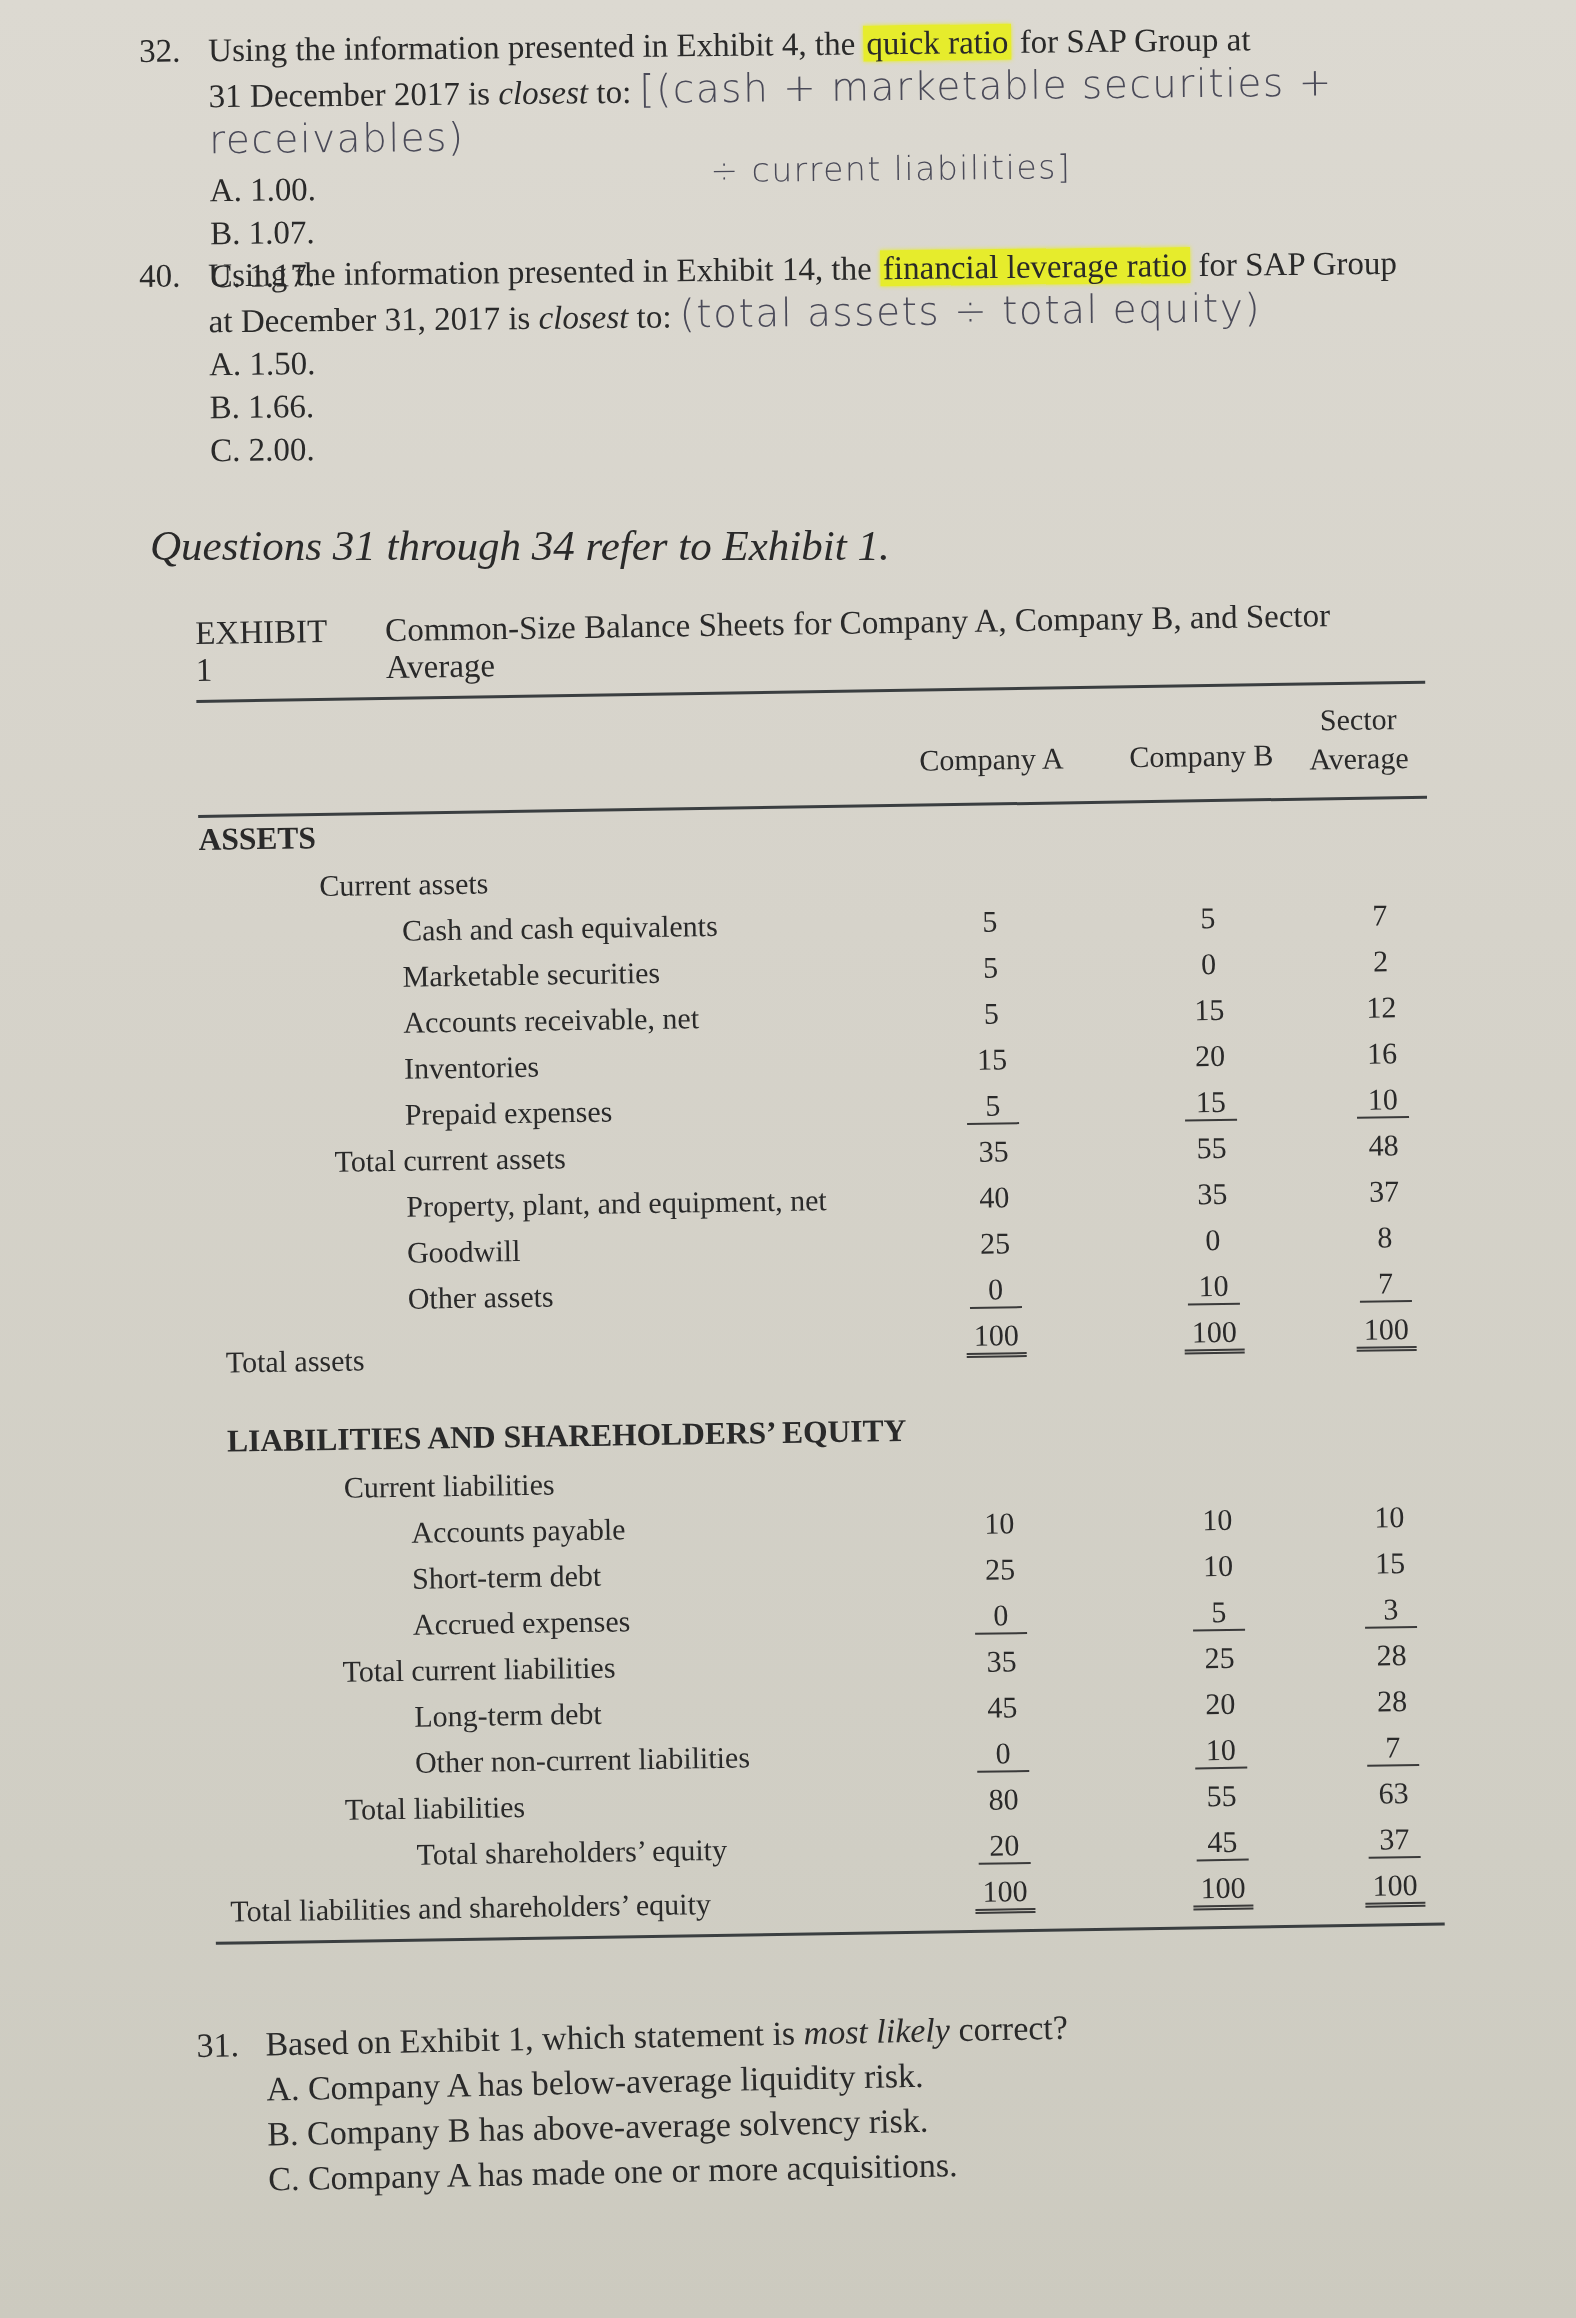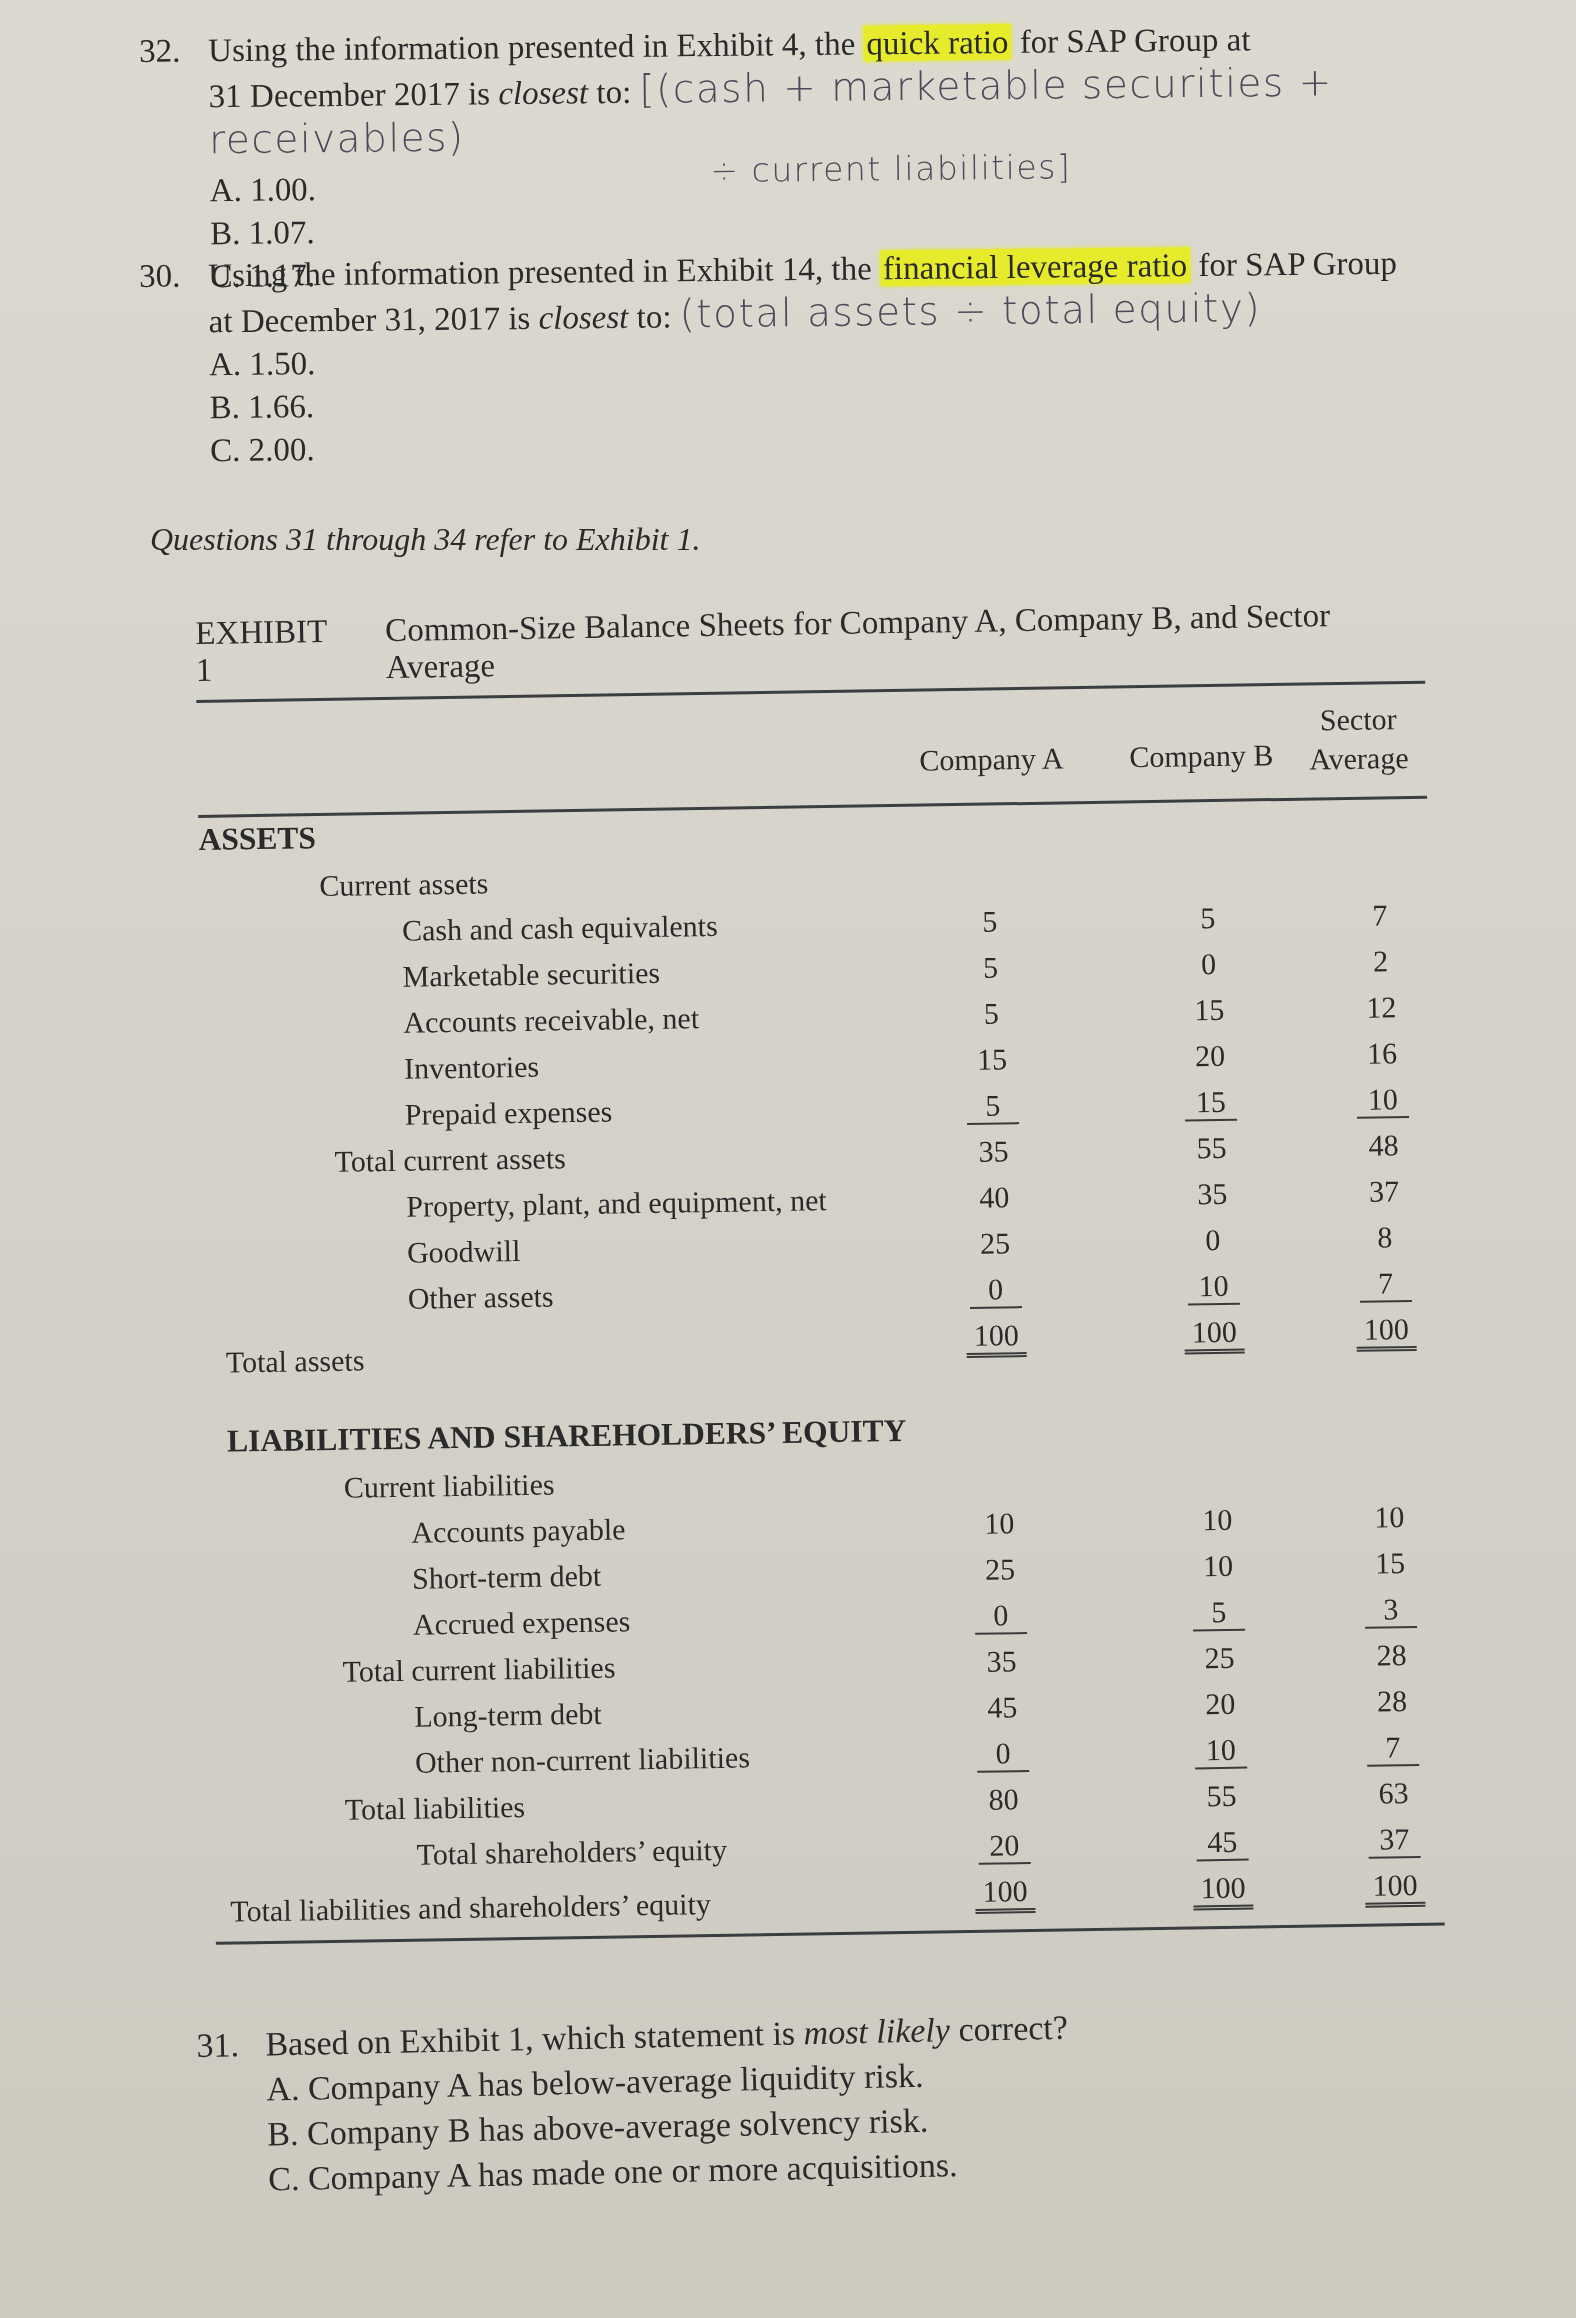--- a/index.html
+++ b/index.html
@@ -16,21 +16,21 @@
     .q .opt { display: block; padding-left: 69px; }
     .qnum { display: inline-block; width: 69px; }
     .hl { background: #e6ec2c; padding: 0 3px; box-shadow: 0 0 4.5px #e6ec2c; }
     .hand {
       font-family: "DejaVu Sans", sans-serif; color: #4a4a58; font-weight: 300;
       letter-spacing: 1.5px;
     }
     .hand-big { font-size: 39px; }
     .ital { font-style: italic; }
 
-    .intro { position: absolute; left: 150px; top: 521px; font-size: 32px; font-style: italic; }
+    .intro { position: absolute; left: 150px; top: 521px; font-size: 43px; font-style: italic; }
 
     .exhibit { position: absolute; left: 195px; top: 615px; width: 1229px; transform: rotate(-0.9deg); transform-origin: left top; }
     .ex-title { font-size: 33px; display: flex; gap: 37px; padding-bottom: 10.5px; border-bottom: 3.7px solid #3a3e40; }
     .ex-head { position: relative; height: 112px; border-bottom: 3px solid #3a3e40; }
     .colh { position: absolute; font-size: 30px; text-align: center; }
     .colh.a { left: 704px; top: 112px; transform: translateY(-60px); width: 180px; }
     .colh.b { left: 914px; top: 112px; transform: translateY(-60px); width: 180px; }
     .colh.c { left: 1094px; top: 15px; width: 135px; line-height: 39px; }
 
     .rows { position: relative; }
@@ -67,21 +67,21 @@
     <span class="stem" style="padding-left:570px; margin-top:-10.5px;">
       <span class="hand" style="font-size:33px;">÷ current liabilities]</span>
     </span>
     <span class="opt" style="margin-top:-28.5px;">A.  1.00.</span>
     <span class="opt">B.  1.07.</span>
     <span class="opt">C.  1.17.</span>
   </div>
 
   <div class="q" style="left:139px; top:255px; transform: rotate(-0.6deg); transform-origin:left top;">
     <span class="stem">
-      <span class="qnum">30.</span><span>Using the information presented in Exhibit 14, the </span><span class="hl">financial leverage ratio</span><span> for SAP Group</span>
+      <span class="qnum">40.</span><span>Using the information presented in Exhibit 14, the </span><span class="hl">financial leverage ratio</span><span> for SAP Group</span>
     </span>
     <span class="stem" style="padding-left:69px;">
       <span>at December 31, 2017 is </span><span class="ital">closest</span><span> to:</span>
       <span class="hand hand-big">(total assets ÷ total equity)</span>
     </span>
     <span class="opt">A.  1.50.</span>
     <span class="opt">B.  1.66.</span>
     <span class="opt">C.  2.00.</span>
   </div>
 

